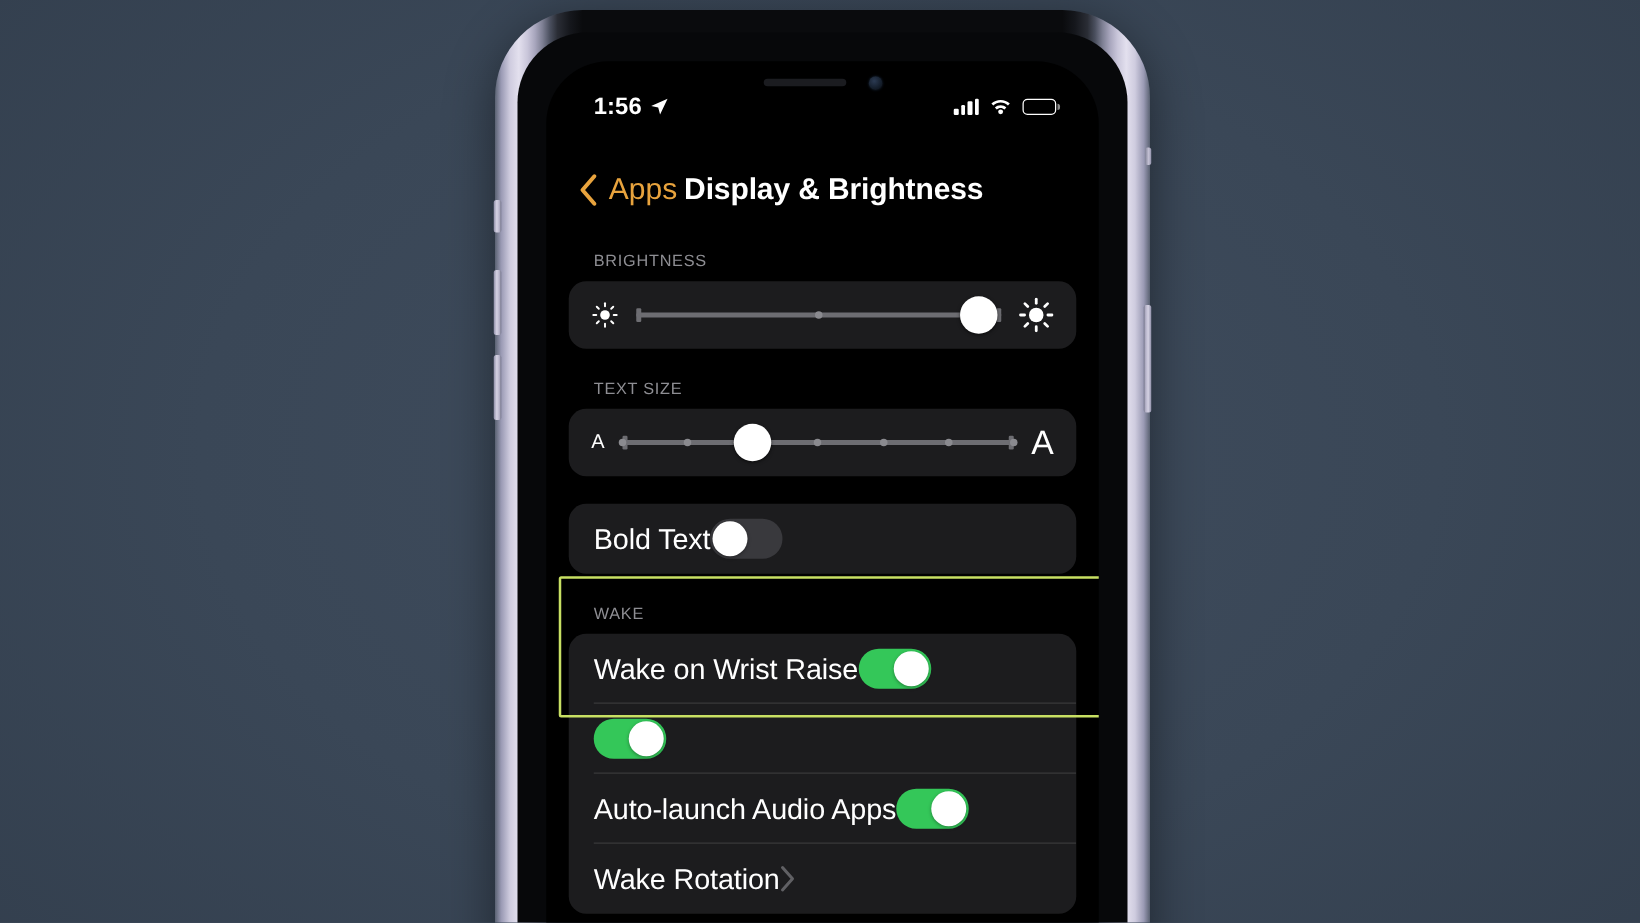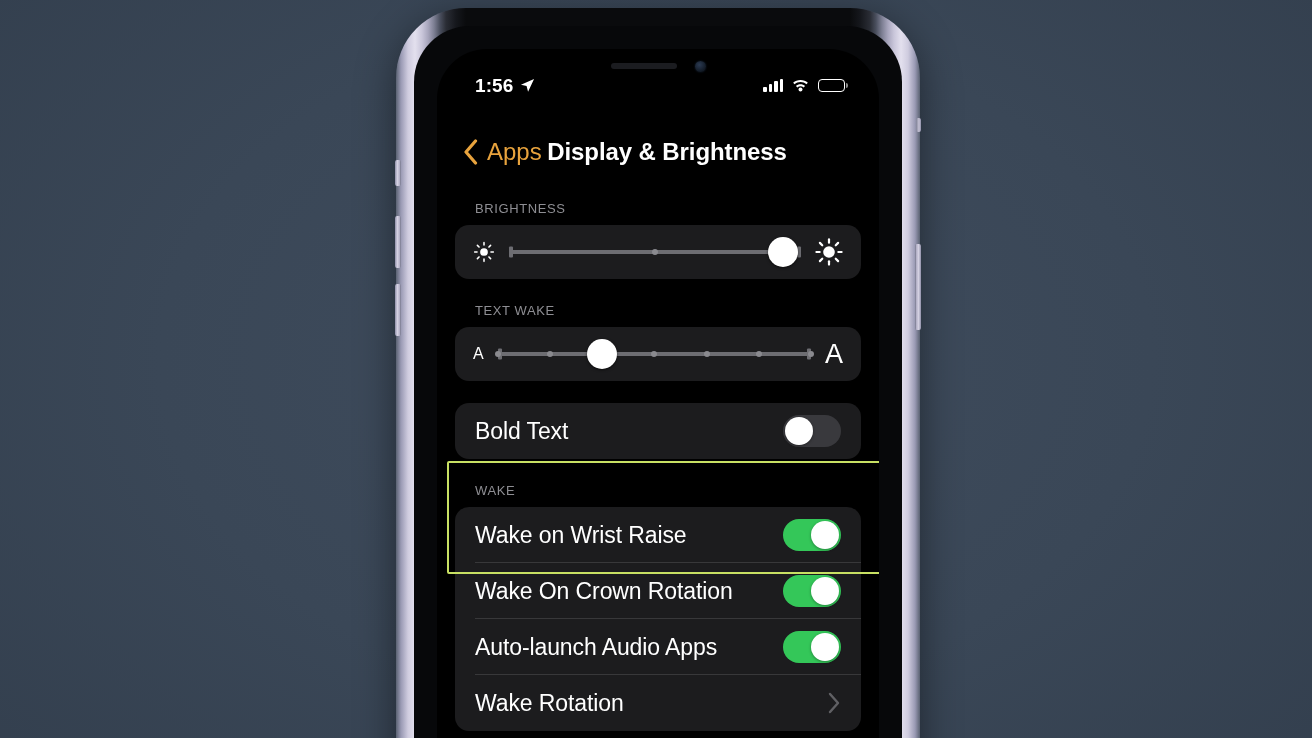--- a/index.html
+++ b/index.html
@@ -314,21 +314,20 @@
     font-weight: 500;
   }
   .letter-a.small { font-size: 16px; }
   .letter-a.large { font-size: 27px; }
 
   
   .row {
     position: relative;
     display: flex;
     align-items: center;
-    justify-content: space-between;
     height: 52px;
     padding: 0 20px;
     cursor: pointer;
   }
   .row-tall { height: 56px; }
   .row-label {
     color: #ffffff;
     font-size: 23px;
     letter-spacing: -0.1px;
   }
@@ -469,21 +468,21 @@
               <line x1="1.2" y1="12" x2="4.0" y2="12"></line>
               <line x1="20.0" y1="12" x2="22.8" y2="12"></line>
               <line x1="4.2" y1="4.2" x2="6.2" y2="6.2"></line>
               <line x1="17.8" y1="17.8" x2="19.8" y2="19.8"></line>
               <line x1="4.2" y1="19.8" x2="6.2" y2="17.8"></line>
               <line x1="17.8" y1="6.2" x2="19.8" y2="4.2"></line>
             </g>
           </svg>
         </div>
 
-        <div class="group-header">TEXT WAKE</div>
+        <div class="group-header">TEXT SIZE</div>
         <div class="card slider-card">
           <span class="letter-a small">A</span>
 
           <div class="slider-track-wrap" id="textsize-slider">
             <div class="slider-rail"></div>
             <div class="slider-cap left"></div>
             <div class="slider-cap right"></div>
             <div id="textsize-ticks">
                 <div class="slider-tick" style="left: 0%;"></div>
                 <div class="slider-tick" style="left: 16.6667%;"></div>
@@ -514,21 +513,20 @@
 
           <div class="row row-tall" id="wake-row-0">
             <span class="row-label">Wake on Wrist Raise</span>
             <span class="toggle on" style="background: rgb(52, 199, 89);">
               <span class="toggle-knob"></span>
             </span>
             <span class="row-sep"></span>
           </div>
 
           <div class="row row-tall">
-            <span class="row-label">Wake On Crown Rotation</span>
             <span class="toggle on" style="background: rgb(52, 199, 89);">
               <span class="toggle-knob"></span>
             </span>
             <span class="row-sep"></span>
           </div>
 
           <div class="row row-tall">
             <span class="row-label">Auto-launch Audio Apps</span>
             <span class="toggle on" style="background: rgb(52, 199, 89);">
               <span class="toggle-knob"></span>

